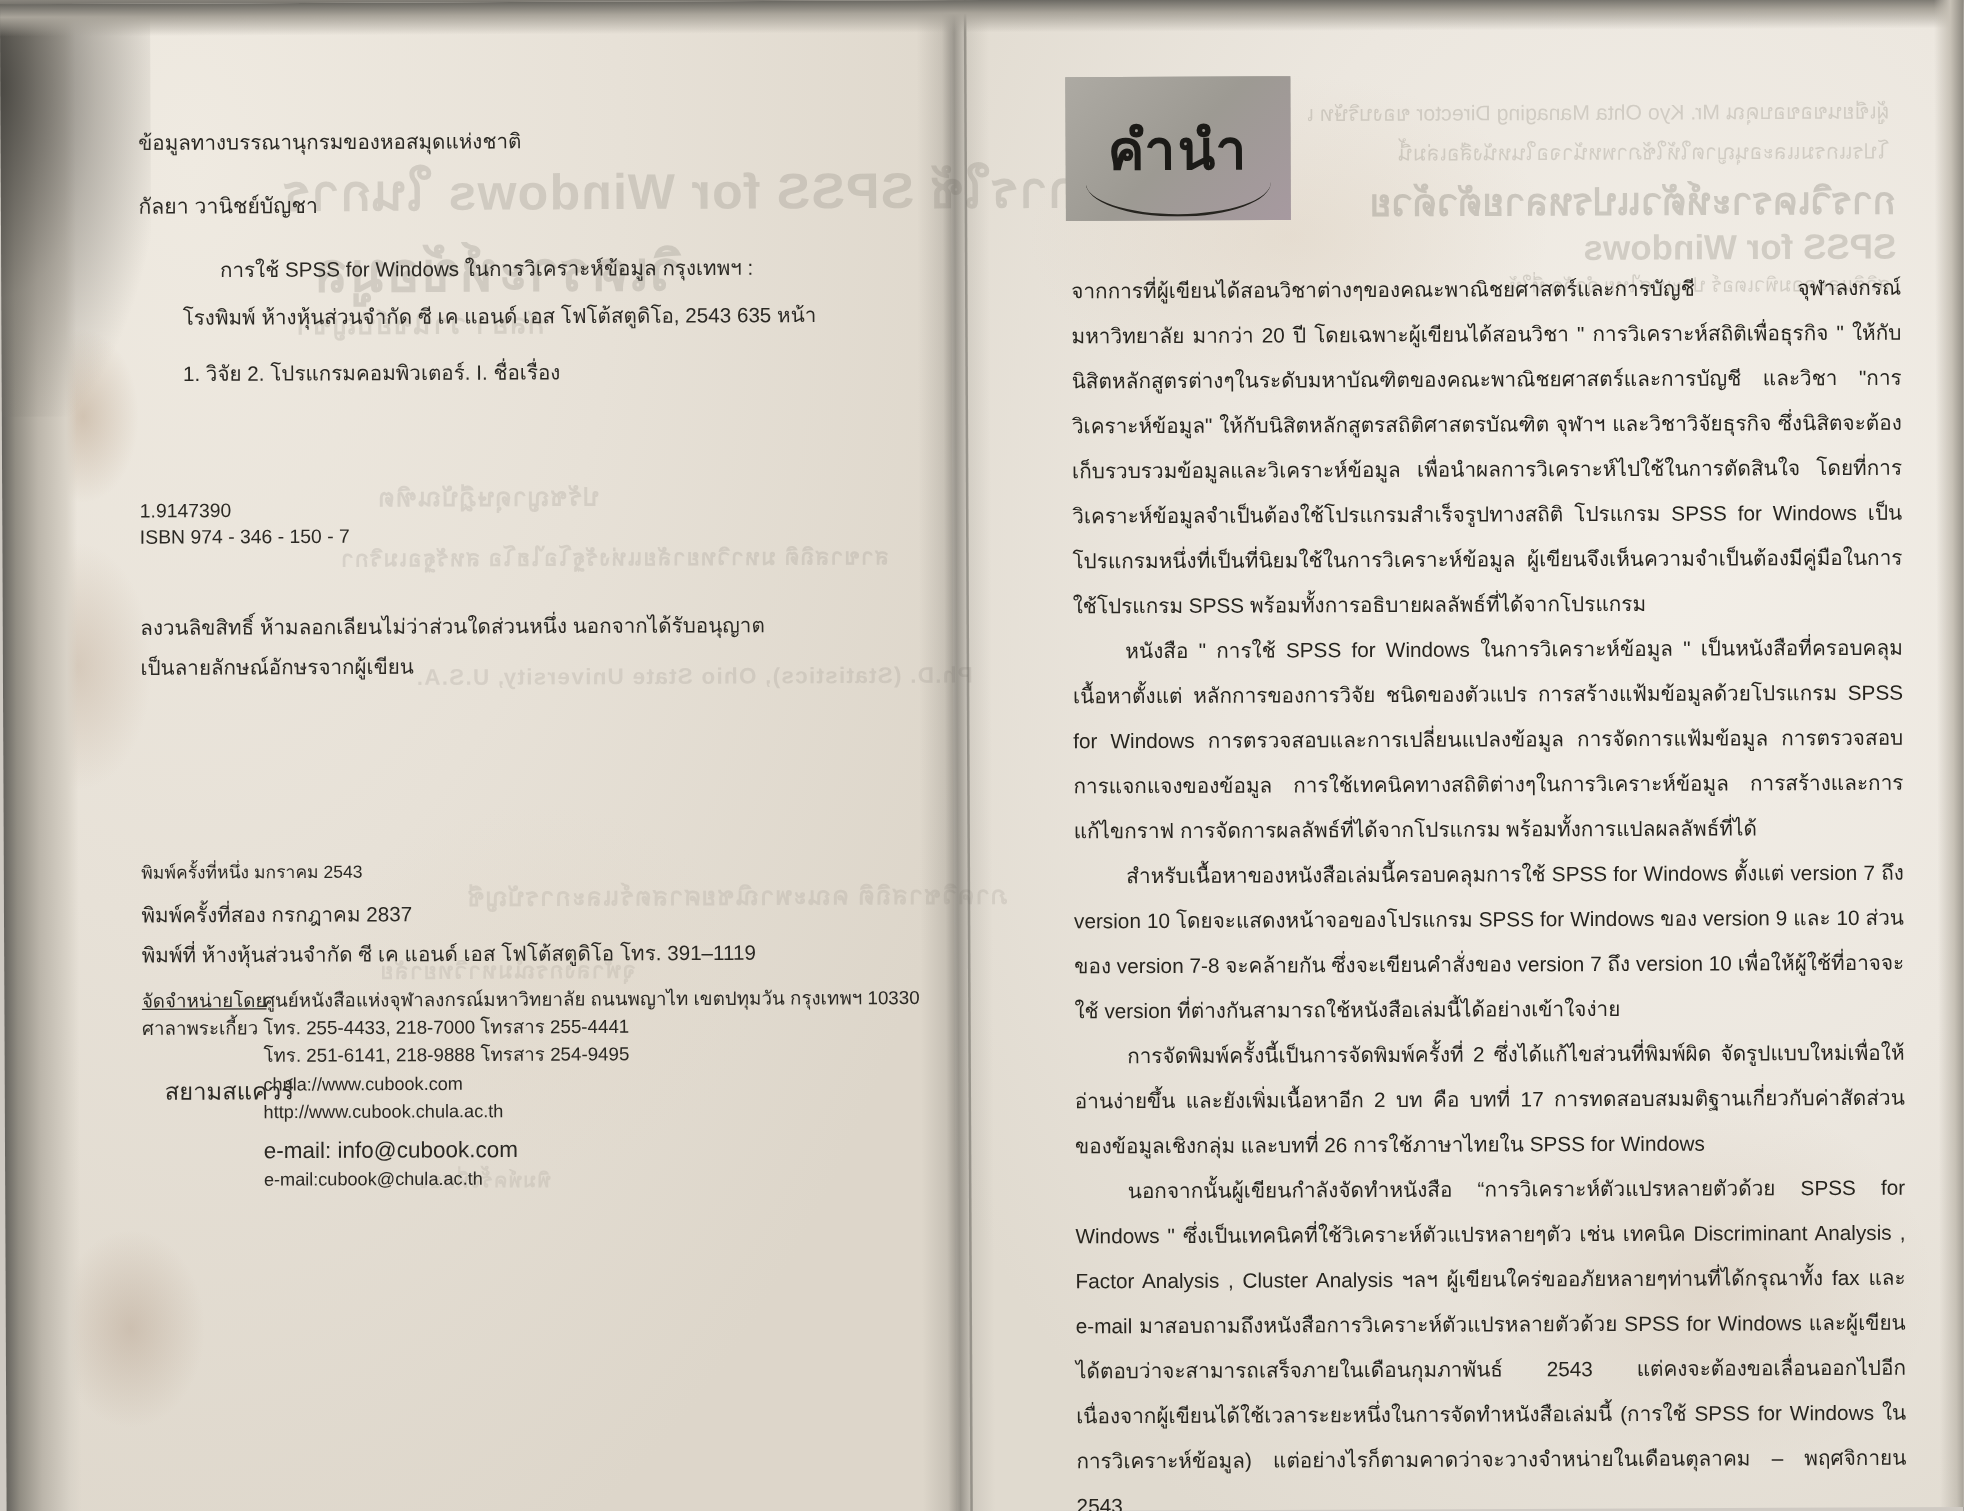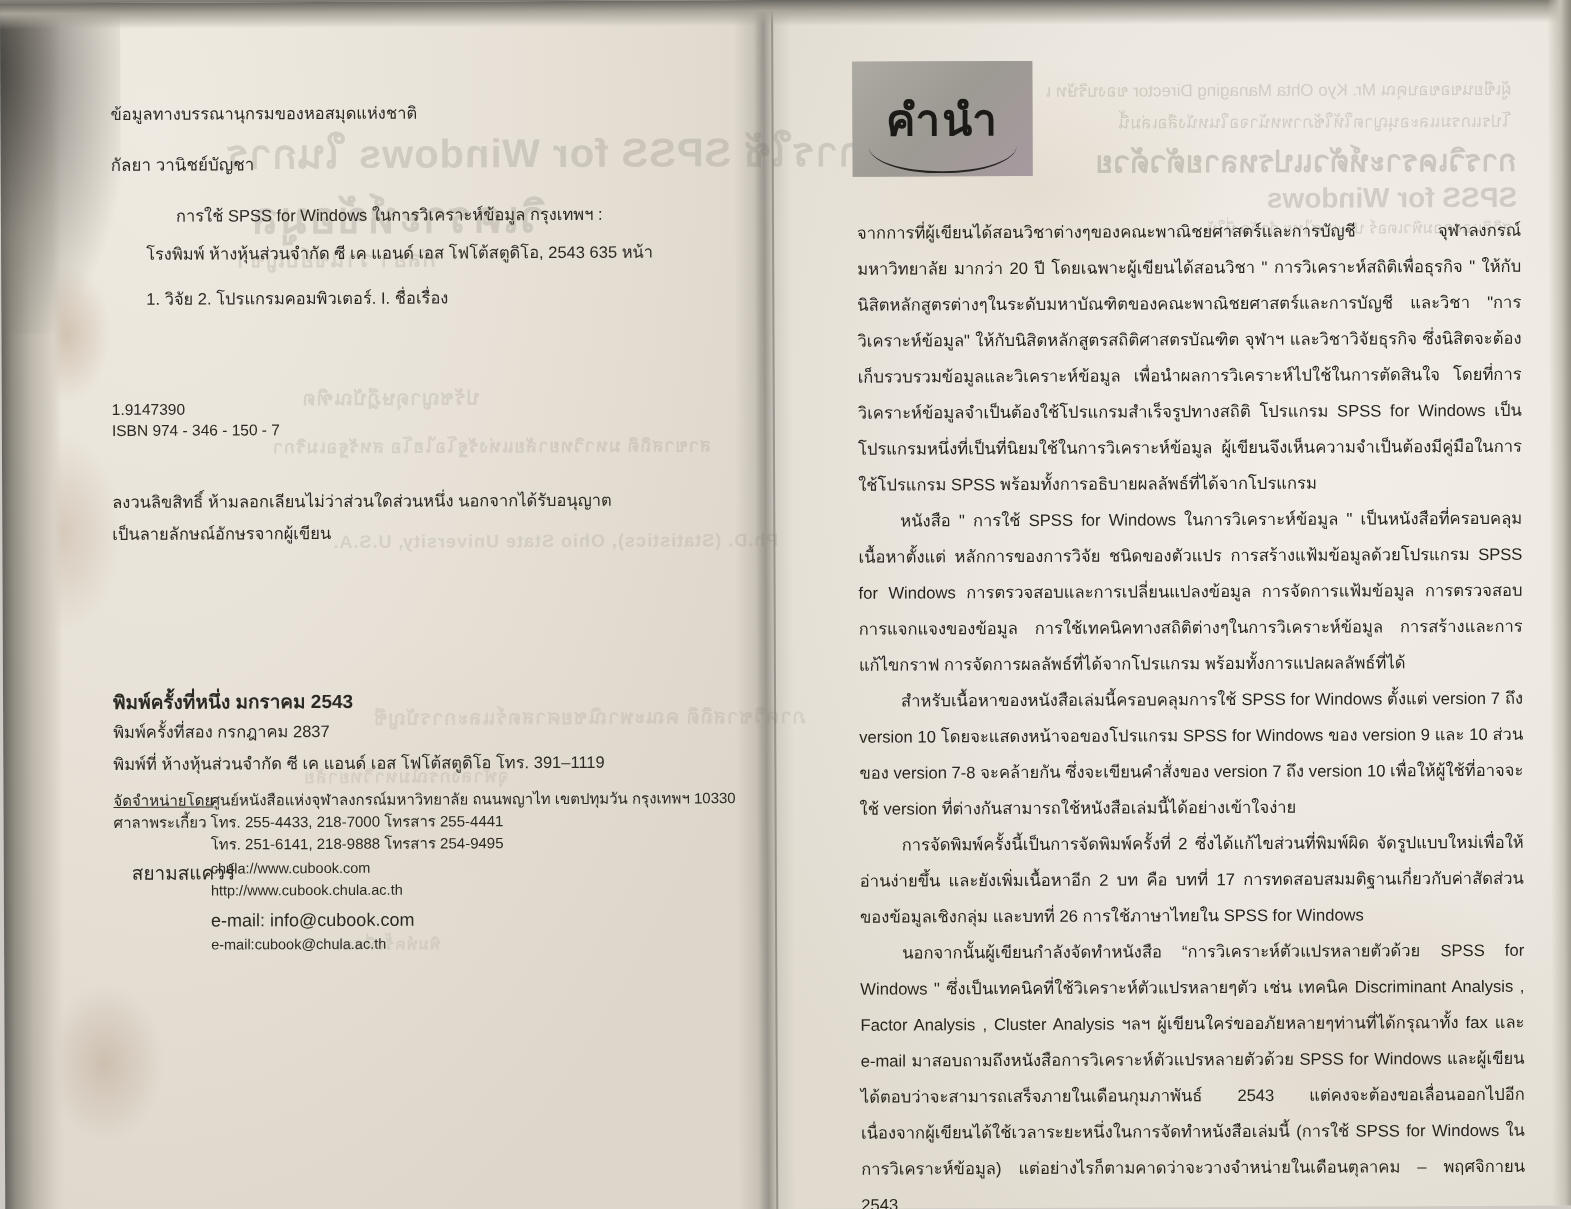--- a/index.html
+++ b/index.html
@@ -145,21 +145,21 @@
   .lbl-title  { left: 175px; top: 200px; font-size: 16.5px; }
   .lbl-press  { left: 145px; top: 238px; font-size: 16.5px; }
   .lbl-subj   { left: 145px; top: 283px; font-size: 16.5px; }
 
   .lbl-ddc    { left: 110px; top: 398px; font-size: 15.5px; }
   .lbl-isbn   { left: 110px; top: 419px; font-size: 15.5px; }
 
   .lbl-copy1  { left: 110px; top: 486px; font-size: 16.5px; }
   .lbl-copy2  { left: 110px; top: 518px; font-size: 16.5px; }
 
-  .lbl-ed1    { left: 110px; top: 684px; font-size: 19px; font-weight: bold; }
+  .lbl-ed1    { left: 110px; top: 684px; font-size: 14px; }
   .lbl-ed2    { left: 110px; top: 716px; font-size: 16.5px; }
   .lbl-ed3    { left: 110px; top: 748px; font-size: 16.5px; }
 
   .lbl-dist-k { left: 110px; top: 786px; font-size: 15px; text-decoration: underline; }
   .lbl-dist-v { left: 207px; top: 786px; font-size: 15px; }
   .lbl-br1-k  { left: 110px; top: 808px; font-size: 15px; }
   .lbl-br1-v  { left: 207px; top: 808px; font-size: 15px; }
   .lbl-br2-k  { left: 128px; top: 830px; font-size: 19px; margin-top: 25px; }
   .lbl-br2-v  { left: 207px; top: 830px; font-size: 15px; }
 

